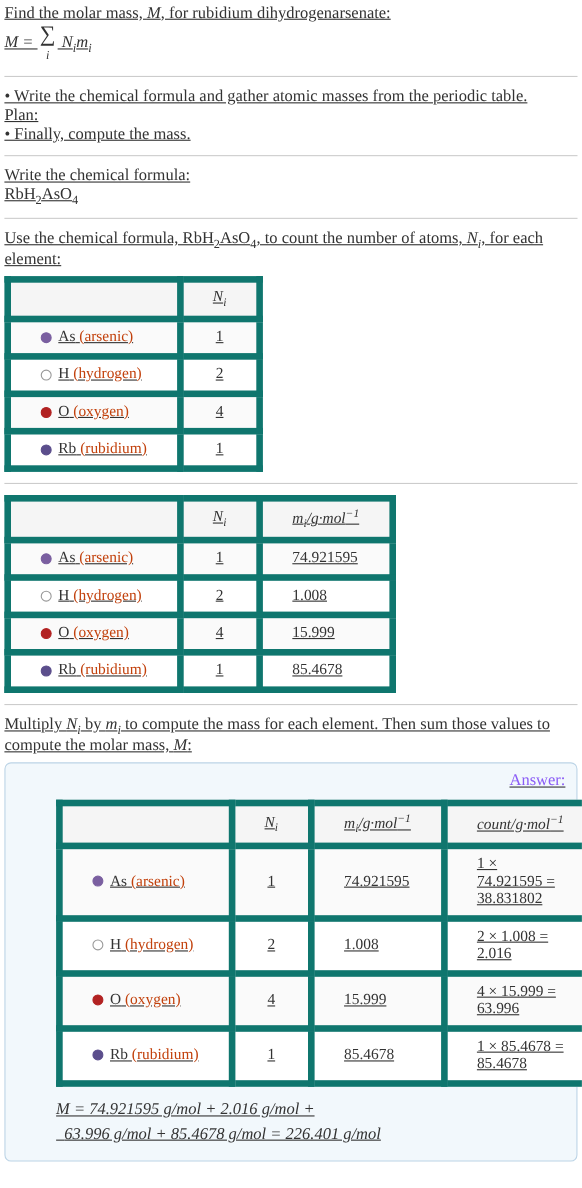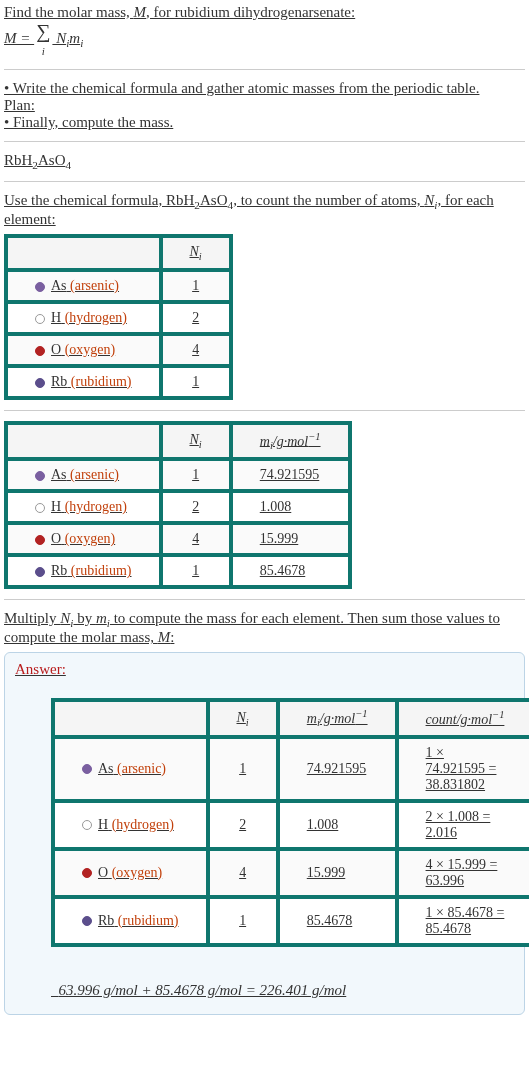--- a/index.html
+++ b/index.html
@@ -33,21 +33,21 @@
   }
   .sum-sym { font-size: 20px; line-height: 1; }
   .sum-sub { font-size: 11px; font-style: italic; }
   table {
     border-collapse: collapse;
     margin: 6px 0;
     font-size: 14px;
   }
   th, td {
     padding: 6px 27px;
-    border: 4px solid #0f766e;
+    border: 6px solid #0f766e;
     text-align: left;
     vertical-align: middle;
   }
   th {
     background: #f5f5f5;
     font-weight: normal;
     font-style: italic;
     text-align: center;
   }
   td.center { text-align: center; }
@@ -61,21 +61,21 @@
     border: 1px solid #999;
   }
   .grey { color: #c2410c; }
   .answer-box {
     border: 1px solid #bcd4e6;
     background: #f2f8fc;
     border-radius: 6px;
     padding: 8px 10px 12px 10px;
     margin-top: 6px;
   }
-  .answer-box .label { color: #b91c1c; margin-bottom: 20px; }
+  .answer-box .label { color: #8b5cf6; margin-bottom: 8px; text-align: right; }
   .answer-box table {
     background: #fff;
     margin-left: 36px;
   }
   .answer-box .final {
     margin-left: 36px;
     margin-top: 10px;
     font-style: italic;
     line-height: 1.5;
   }
@@ -98,20 +98,21 @@
 
   <div class="section">
     <div>• Write the chemical formula and gather atomic masses from the periodic table.</div>
     <div>Plan:</div>
     <div>• Finally, compute the mass.</div>
   </div>
 
   <hr>
 
   <div class="section">
+    <div>Write the chemical formula:</div>
     <div>
       <span>RbH</span><span class="sub">2</span><span>AsO</span><span class="sub">4</span>
     </div>
   </div>
 
   <hr>
 
   <div class="section">
     <div>
       <span>Use the chemical formula, RbH</span><span class="sub">2</span><span>AsO</span><span class="sub">4</span><span>, to count the number of atoms, </span><span class="italic">N</span><span class="sub italic">i</span><span>, for each element:</span>
@@ -213,19 +214,19 @@
         </tr>
         <tr>
           <td class="element-cell"><span class="bullet" style="background:#5b4e8c;border-color:#5b4e8c;"></span><span>Rb</span> <span class="grey">(rubidium)</span></td>
           <td class="center">1</td>
           <td>85.4678</td>
           <td>1 × 85.4678 = 85.4678</td>
         </tr>
       </tbody>
         </table>
       <div class="final">
-        <br>
+        <span>M = 74.921595 g/mol + 2.016 g/mol + </span><br>
         &nbsp;&nbsp;<span>63.996 g/mol + 85.4678 g/mol = 226.401 g/mol</span>
       </div>
     </div>
   </div>
 
 </div>
 
 </body></html>

